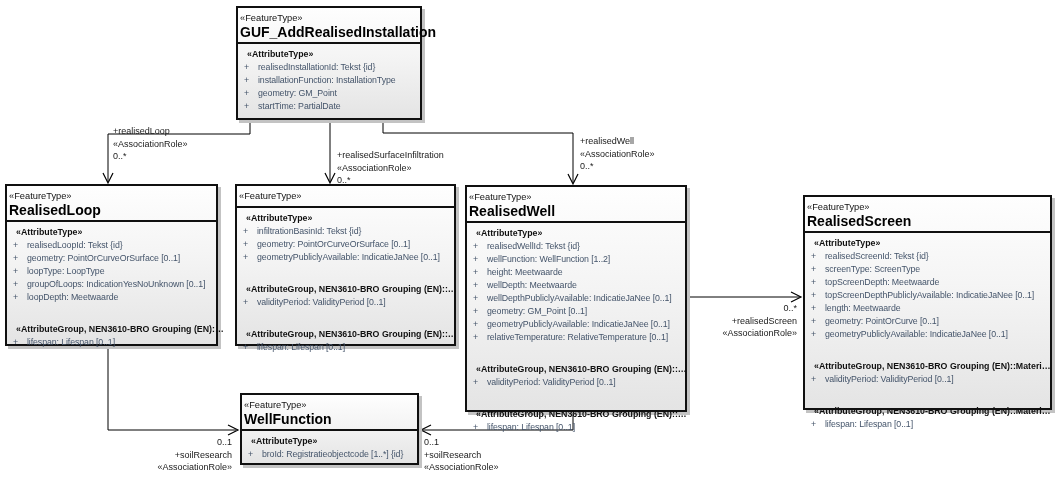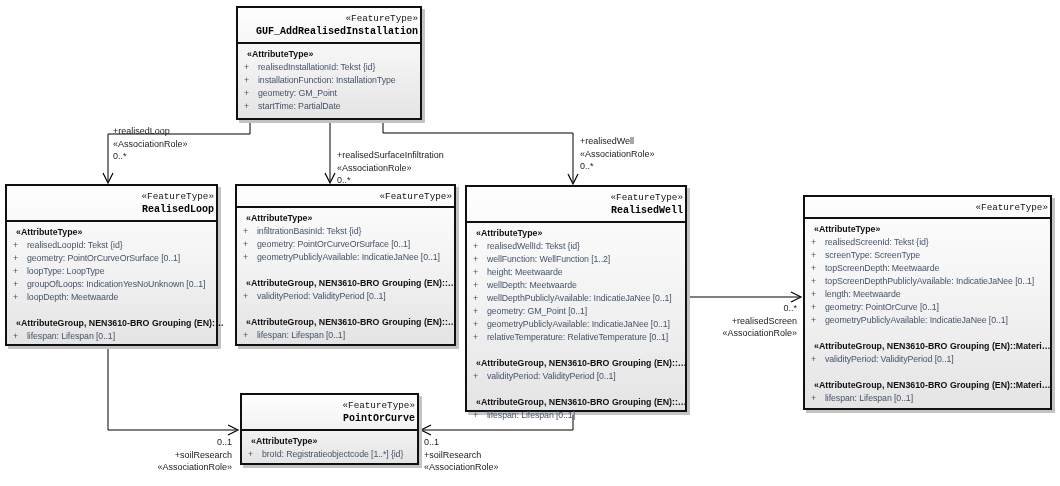--- a/index.html
+++ b/index.html
@@ -7,27 +7,27 @@
     position:relative;width:1060px;height:486px;overflow:hidden;
     font-family:"Liberation Sans",sans-serif;background:#ffffff;
   }
   svg.connectors{position:absolute;left:0;top:0;z-index:0;}
   .uml-class{
     position:absolute;box-sizing:border-box;z-index:1;
     border:2px solid #101010;
     background:linear-gradient(180deg,#fefefe 0%,#f4f4f4 45%,#e4e4e4 100%);
     box-shadow:3px 3px 0 #c3c3c3;
   }
-  .cls-header{text-align:right;padding:4px 2px 3px 2px;font-family:Liberation Mono, monospace;}
+  .cls-header{text-align:left;padding:4px 2px 3px 2px;}
   .cls-stereo{font-size:9.3px;color:#111111;line-height:13px;}
-  .cls-name{font-size:10px;font-weight:bold;color:#000000;line-height:14px;}
+  .cls-name{font-size:14px;font-weight:bold;color:#000000;line-height:14px;}
   .cls-divider{border-top:2px solid #101010;height:0;}
   .cls-body{padding:4px 5px 0 0;}
   .row{white-space:nowrap;line-height:13px;}
-  .row.group{font-weight:bold;color:#101010;font-size:8.8px;padding-left:9px;margin-top:13px;}
+  .row.group{font-weight:bold;color:#101010;font-size:8.8px;padding-left:9px;margin-top:19px;}
   .row.group.first{margin-top:0;}
   .row.attr{color:#44546a;font-size:8.8px;letter-spacing:-0.1px;padding-left:20px;position:relative;}
   .row.attr .vis{position:absolute;left:6px;top:0;}
   .conn-label{
     position:absolute;z-index:2;font-size:9px;color:#1a1a1a;
     line-height:12.5px;white-space:nowrap;
   }
   .conn-label.right{text-align:right;}
   .conn-label div{white-space:nowrap;}
 </style>
@@ -122,41 +122,42 @@
         <div class="row attr"><span class="vis">+</span><span>relativeTemperature: RelativeTemperature [0..1]</span></div>
         <div class="row group">«AttributeGroup, NEN3610-BRO Grouping (EN)::…</div>
         <div class="row attr"><span class="vis">+</span><span>validityPeriod: ValidityPeriod [0..1]</span></div>
         <div class="row group">«AttributeGroup, NEN3610-BRO Grouping (EN)::…</div>
         <div class="row attr"><span class="vis">+</span><span>lifespan: Lifespan [0..1]</span></div>
       </div>
     </div>
     <div class="uml-class" style="left: 803px; top: 195px; width: 249px; height: 215px;">
       <div class="cls-header">
         <div class="cls-stereo">«FeatureType»</div>
+        <div class="cls-name">RealisedScreen</div>
       </div>
       <div class="cls-divider"></div>
       <div class="cls-body">
         <div class="row group first">«AttributeType»</div>
         <div class="row attr"><span class="vis">+</span><span>realisedScreenId: Tekst {id}</span></div>
         <div class="row attr"><span class="vis">+</span><span>screenType: ScreenType</span></div>
         <div class="row attr"><span class="vis">+</span><span>topScreenDepth: Meetwaarde</span></div>
         <div class="row attr"><span class="vis">+</span><span>topScreenDepthPubliclyAvailable: IndicatieJaNee [0..1]</span></div>
         <div class="row attr"><span class="vis">+</span><span>length: Meetwaarde</span></div>
         <div class="row attr"><span class="vis">+</span><span>geometry: PointOrCurve [0..1]</span></div>
         <div class="row attr"><span class="vis">+</span><span>geometryPubliclyAvailable: IndicatieJaNee [0..1]</span></div>
         <div class="row group">«AttributeGroup, NEN3610-BRO Grouping (EN)::Materi…</div>
         <div class="row attr"><span class="vis">+</span><span>validityPeriod: ValidityPeriod [0..1]</span></div>
         <div class="row group">«AttributeGroup, NEN3610-BRO Grouping (EN)::Materi…</div>
         <div class="row attr"><span class="vis">+</span><span>lifespan: Lifespan [0..1]</span></div>
       </div>
     </div>
     <div class="uml-class" style="left: 240px; top: 393px; width: 179px; height: 72px;">
       <div class="cls-header">
         <div class="cls-stereo">«FeatureType»</div>
-        <div class="cls-name">PointOrCurve</div>
+        <div class="cls-name">WellFunction</div>
       </div>
       <div class="cls-divider"></div>
       <div class="cls-body">
         <div class="row group first">«AttributeType»</div>
         <div class="row attr"><span class="vis">+</span><span>broId: Registratieobjectcode [1..*] {id}</span></div>
       </div>
     </div>
     <div class="conn-label" style="top: 125px; left: 113px;">
       <div>+realisedLoop</div>
       <div>«AssociationRole»</div>

